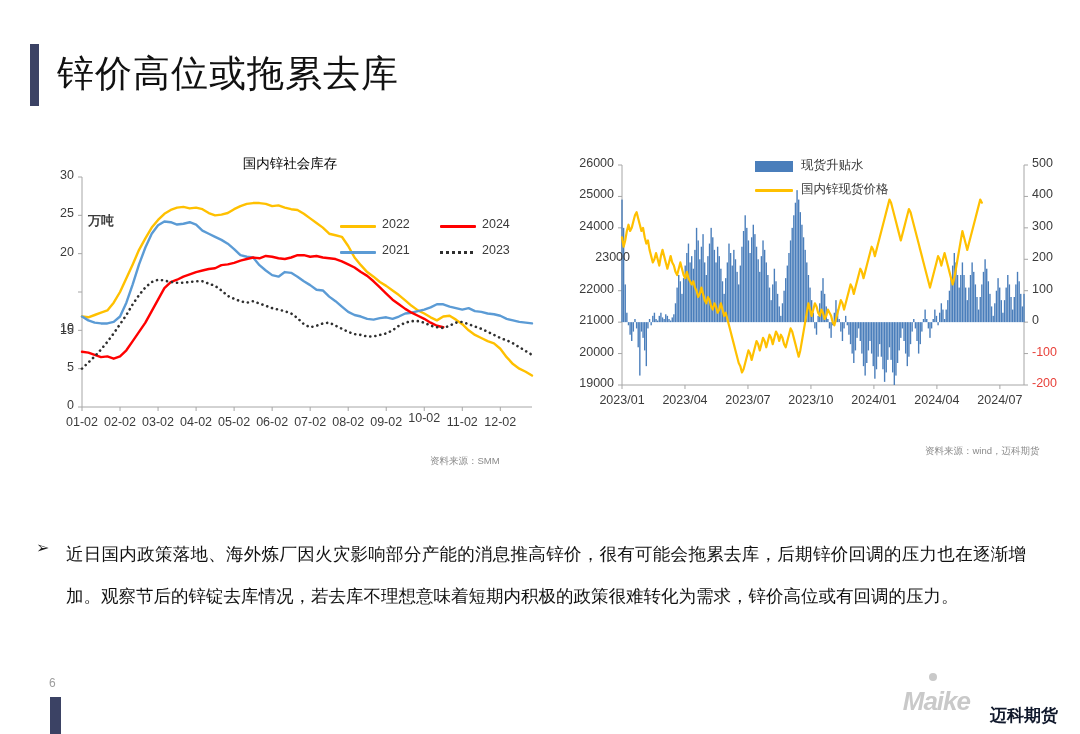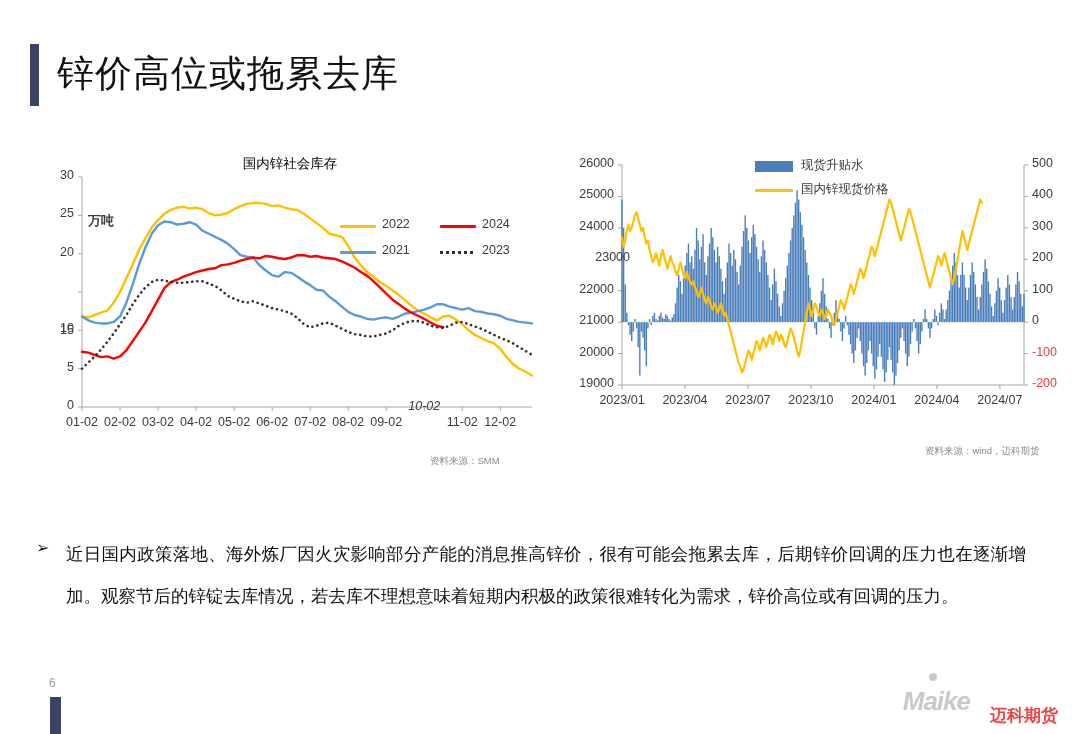--- a/index.html
+++ b/index.html
@@ -145,21 +145,21 @@
     position: absolute;
     left: 26px;
     top: -3px;
     width: 8px;
     height: 8px;
     border-radius: 50%;
     background: #c9c9c9;
   }
   #footer-logo-text {
     font-size: 17px;
-    color: #ef4444;
+    color: #0f172a;
     font-weight: bold;
     margin-top: 28px;
   }
 </style>
 </head>
 <body>
 
 <div id="title-accent-bar"></div>
 <div id="page-title">锌价高位或拖累去库</div>
 
@@ -202,21 +202,21 @@
     <div class="axis-label ylab" style="left: 0px; top: 13px; width: 34px;">30</div>
     <div class="axis-label xlab" style="left: 20px; top: 260px; width: 44px;">01-02</div>
     <div class="axis-label xlab" style="left: 58.0282px; top: 260px; width: 44px;">02-02</div>
     <div class="axis-label xlab" style="left: 96.0563px; top: 260px; width: 44px;">03-02</div>
     <div class="axis-label xlab" style="left: 134.085px; top: 260px; width: 44px;">04-02</div>
     <div class="axis-label xlab" style="left: 172.113px; top: 260px; width: 44px;">05-02</div>
     <div class="axis-label xlab" style="left: 210.141px; top: 260px; width: 44px;">06-02</div>
     <div class="axis-label xlab" style="left: 248.169px; top: 260px; width: 44px;">07-02</div>
     <div class="axis-label xlab" style="left: 286.197px; top: 260px; width: 44px;">08-02</div>
     <div class="axis-label xlab" style="left: 324.225px; top: 260px; width: 44px;">09-02</div>
-    <div class="axis-label xlab" style="left: 362.254px; top: 244px; width: 44px; font-style: italic;">10-02</div>
+    <div class="axis-label xlab" style="left: 362.254px; top: 256px; width: 44px;">10-02</div>
     <div class="axis-label xlab" style="left: 400.282px; top: 260px; width: 44px;">11-02</div>
     <div class="axis-label xlab" style="left: 438.31px; top: 260px; width: 44px;">12-02</div>
     <div class="legend-swatch-line" style="background: rgb(255, 192, 0); left: 300px; top: 70px; width: 36px;"></div>
     <div class="legend-text" style="left: 342px; top: 62px;">2022</div>
     <div class="legend-swatch-line" style="background: rgb(255, 0, 0); left: 400px; top: 70px; width: 36px;"></div>
     <div class="legend-text" style="left: 442px; top: 62px;">2024</div>
     <div class="legend-swatch-line" style="background: rgb(91, 155, 213); left: 300px; top: 96px; width: 36px;"></div>
     <div class="legend-text" style="left: 342px; top: 88px;">2021</div>
     <div class="legend-swatch-dotted" style="left: 400px; top: 96px; width: 36px;"></div>
     <div class="legend-text" style="left: 442px; top: 88px;">2023</div>

